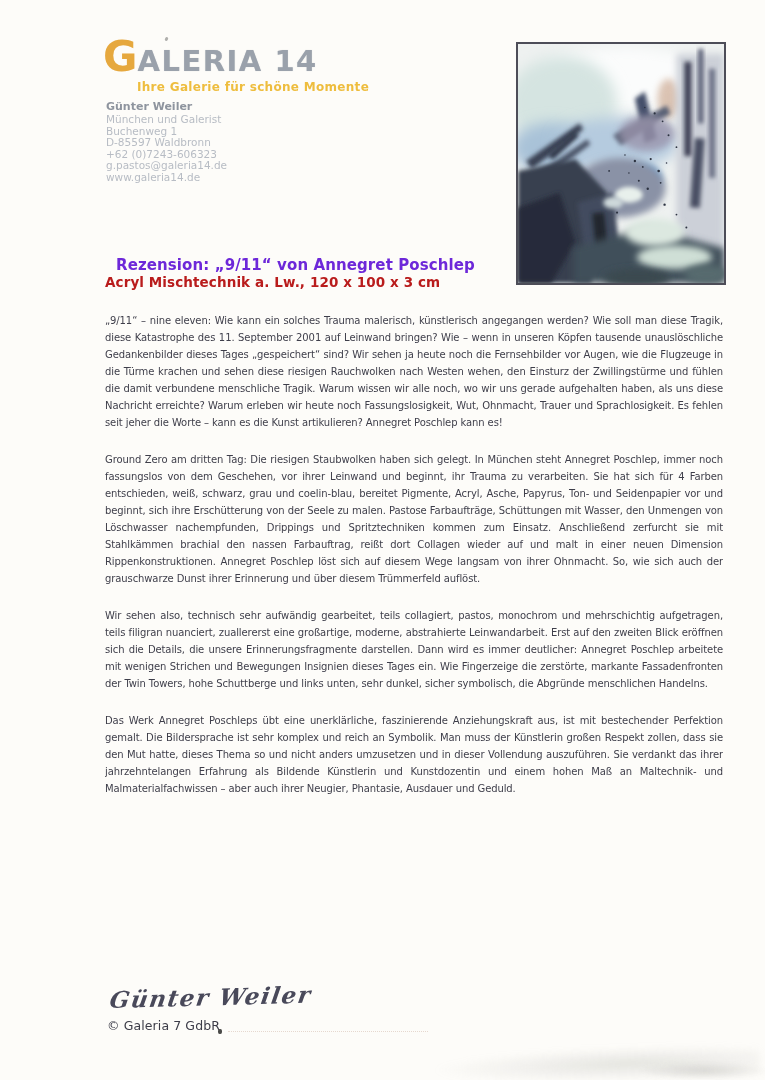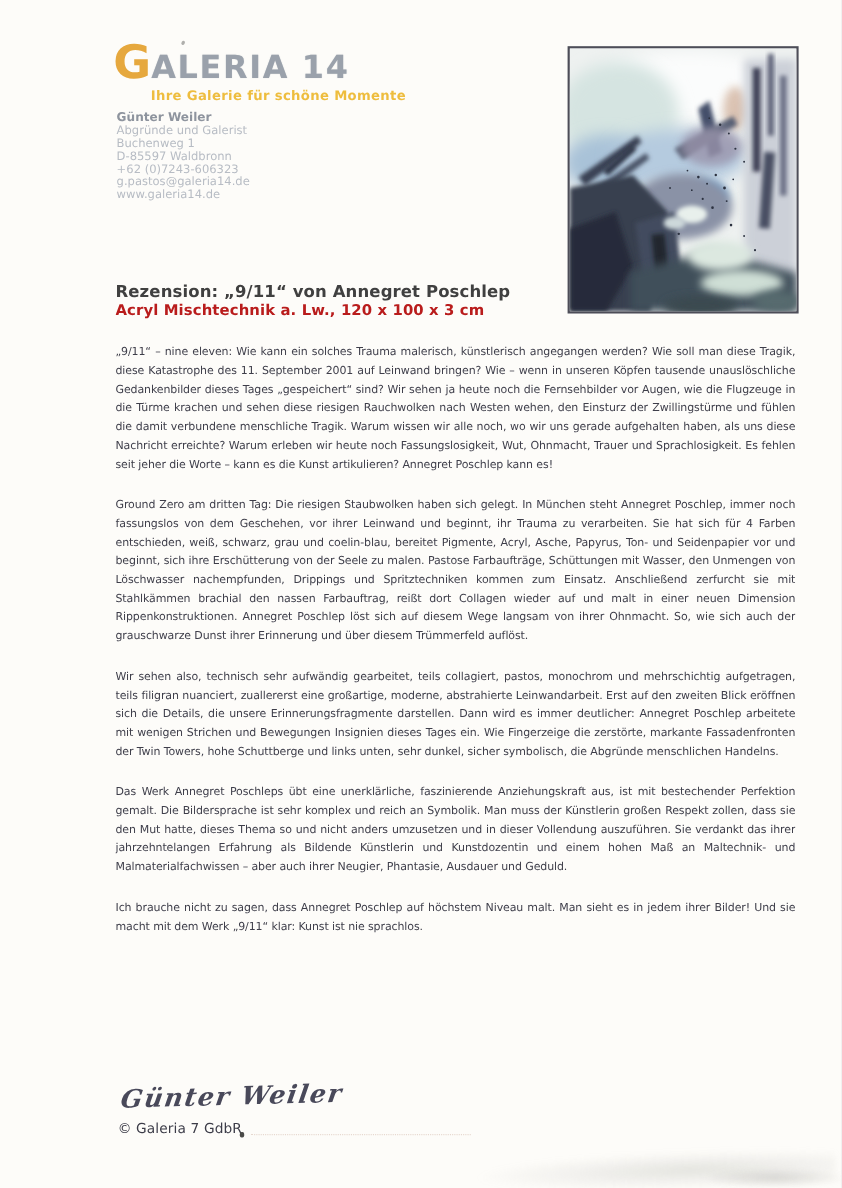--- a/index.html
+++ b/index.html
@@ -41,22 +41,22 @@
   .artwork {
     position:absolute; left:516px; top:42px;
     width:210px; height:243px;
     border:2px solid #4d4d58;
     background:#f2f4f3;
   }
   .artwork svg { display:block; width:100%; height:100%; }
   
   .review { position:absolute; left:105px; top:256px; width:618px; height:726px; overflow:hidden; }
   .review h1 {
-    font-size:15px; font-weight:bold; color:#404040;
-    line-height:18px; letter-spacing:0.1px;
+    font-size:15px; font-weight:bold; color:#6d28d9;
+    line-height:18px; letter-spacing:0.1px;margin-left:11px;
   }
   .review h2 {
     font-size:13.5px; font-weight:bold; color:#b91c1c;
     line-height:17px; letter-spacing:0.1px;
   }
   .review p {
     margin-top:20px;
     font-size:10px; line-height:17px;
     color:#3e3e4a;
     text-align:justify;
@@ -97,21 +97,21 @@
 
 <div class="page">
 
   <div class="logo">
     <span class="g">G</span><span class="rest">ALERIA 14</span>
   </div>
   <div class="tagline">Ihre Galerie für schöne Momente</div>
 
   <div class="contact">
     <div class="name">Günter Weiler</div>
-    <div class="line">Abgründe und Galerist</div>
+    <div class="line">München und Galerist</div>
     <div class="line">Buchenweg 1</div>
     <div class="line">D-85597 Waldbronn</div>
     <div class="line">+62 (0)7243-606323</div>
     <div class="line">g.pastos@galeria14.de</div>
     <div class="line">www.galeria14.de</div>
   </div>
 
   <div class="artwork">
     <svg viewBox="0 0 208 241" preserveAspectRatio="none">
       <defs>
@@ -190,21 +190,20 @@
     </svg>
   </div>
 
   <div class="review">
     <h1>Rezension: „9/11“ von Annegret Poschlep</h1>
     <h2>Acryl Mischtechnik a. Lw., 120 x 100 x 3 cm</h2>
     <p>„9/11“ – nine eleven: Wie kann ein solches Trauma malerisch, künstlerisch angegangen werden? Wie soll man diese Tragik, diese Katastrophe des 11. September 2001 auf Leinwand bringen? Wie – wenn in unseren Köpfen tausende unauslöschliche Gedankenbilder dieses Tages „gespeichert“ sind? Wir sehen ja heute noch die Fernsehbilder vor Augen, wie die Flugzeuge in die Türme krachen und sehen diese riesigen Rauchwolken nach Westen wehen, den Einsturz der Zwillingstürme und fühlen die damit verbundene menschliche Tragik. Warum wissen wir alle noch, wo wir uns gerade aufgehalten haben, als uns diese Nachricht erreichte? Warum erleben wir heute noch Fassungslosigkeit, Wut, Ohnmacht, Trauer und Sprachlosigkeit. Es fehlen seit jeher die Worte – kann es die Kunst artikulieren? Annegret Poschlep kann es!</p>
     <p>Ground Zero am dritten Tag: Die riesigen Staubwolken haben sich gelegt. In München steht Annegret Poschlep, immer noch fassungslos von dem Geschehen, vor ihrer Leinwand und beginnt, ihr Trauma zu verarbeiten. Sie hat sich für 4 Farben entschieden, weiß, schwarz, grau und coelin-blau, bereitet Pigmente, Acryl, Asche, Papyrus, Ton- und Seidenpapier vor und beginnt, sich ihre Erschütterung von der Seele zu malen. Pastose Farbaufträge, Schüttungen mit Wasser, den Unmengen von Löschwasser nachempfunden, Drippings und Spritztechniken kommen zum Einsatz. Anschließend zerfurcht sie mit Stahlkämmen brachial den nassen Farbauftrag, reißt dort Collagen wieder auf und malt in einer neuen Dimension Rippenkonstruktionen. Annegret Poschlep löst sich auf diesem Wege langsam von ihrer Ohnmacht. So, wie sich auch der grauschwarze Dunst ihrer Erinnerung und über diesem Trümmerfeld auflöst.</p>
     <p>Wir sehen also, technisch sehr aufwändig gearbeitet, teils collagiert, pastos, monochrom und mehrschichtig aufgetragen, teils filigran nuanciert, zuallererst eine großartige, moderne, abstrahierte Leinwandarbeit. Erst auf den zweiten Blick eröffnen sich die Details, die unsere Erinnerungsfragmente darstellen. Dann wird es immer deutlicher: Annegret Poschlep arbeitete mit wenigen Strichen und Bewegungen Insignien dieses Tages ein. Wie Fingerzeige die zerstörte, markante Fassadenfronten der Twin Towers, hohe Schuttberge und links unten, sehr dunkel, sicher symbolisch, die Abgründe menschlichen Handelns.</p>
     <p>Das Werk Annegret Poschleps übt eine unerklärliche, faszinierende Anziehungskraft aus, ist mit bestechender Perfektion gemalt. Die Bildersprache ist sehr komplex und reich an Symbolik. Man muss der Künstlerin großen Respekt zollen, dass sie den Mut hatte, dieses Thema so und nicht anders umzusetzen und in dieser Vollendung auszuführen. Sie verdankt das ihrer jahrzehntelangen Erfahrung als Bildende Künstlerin und Kunstdozentin und einem hohen Maß an Maltechnik- und Malmaterialfachwissen – aber auch ihrer Neugier, Phantasie, Ausdauer und Geduld.</p>
-    <p>Ich brauche nicht zu sagen, dass Annegret Poschlep auf höchstem Niveau malt. Man sieht es in jedem ihrer Bilder! Und sie macht mit dem Werk „9/11“ klar: Kunst ist nie sprachlos.</p>
   </div>
 
   <div class="signature">Günter Weiler</div>
   <div class="copyright">© Galeria 7 GdbR</div>
 
   <div class="speck-top"></div>
   <div class="speck-bottom"></div>
   <div class="dotline-bottom"></div>
   <div class="smudge-br"></div>
   <div class="smudge-br2"></div>

